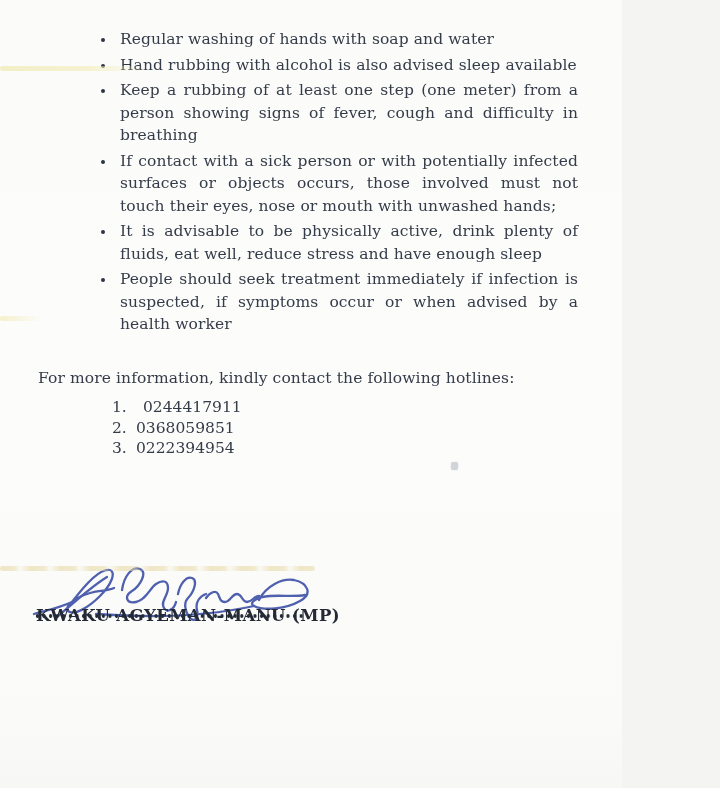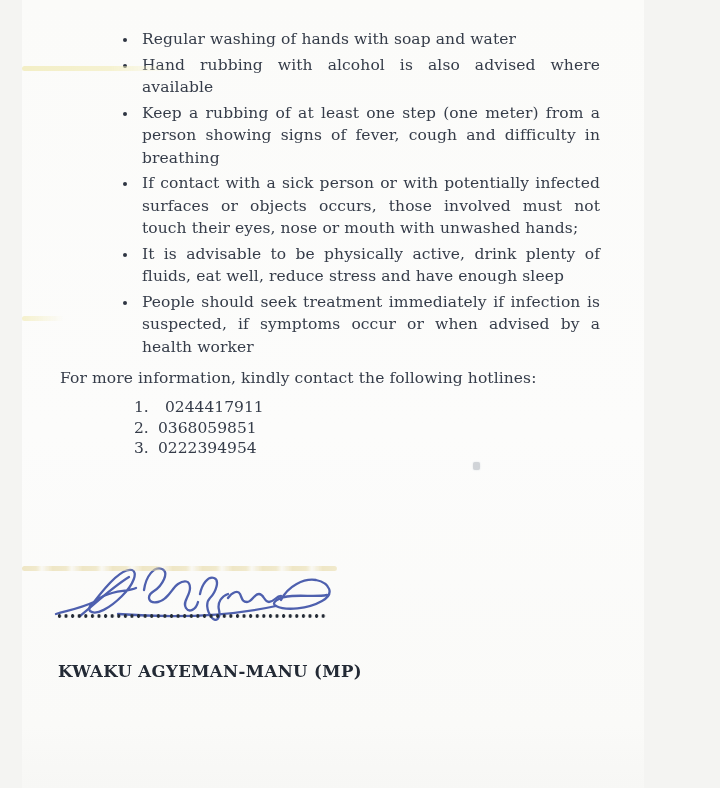--- a/index.html
+++ b/index.html
@@ -7,21 +7,20 @@
     width: 720px; height: 788px;
     background: #f4f4f2;
     font-family: "DejaVu Serif", "Liberation Serif", serif;
     overflow: hidden;
   }
   .page {
     position: relative;
     width: 622px; height: 788px;
     background: linear-gradient(180deg, #fbfbf9 0%, #fcfcfb 55%, #fafaf8 92%, #f7f7f5 100%);
     color: #353c49;
-    margin-left: 22px;
   }
   
   .bullets {
     position: absolute;
     top: 28px; left: 0; right: 44px;
     margin: 0;
     padding: 0 0 0 116px;
     list-style: disc outside;
     font-size: 15.5px;
     line-height: 22.5px;
@@ -62,21 +61,21 @@
   .dotted-line {
     position: absolute;
     left: 35px; top: 613px;
     width: 270px; height: 6px;
     background-image: radial-gradient(circle at 2.4px 3px, #242b35 1.55px, rgba(0,0,0,0) 2px);
     background-size: 6.6px 6px;
     background-repeat: repeat-x;
   }
   .signatory {
     position: absolute;
-    left: 36px; top: 660px;
+    left: 36px; top: 604px;
     font-size: 16.5px;
     font-weight: 700;
     line-height: 23px;
     letter-spacing: 0.4px;
     color: #232a35;
   }
   
   .artifact { position: absolute; pointer-events: none; }
   .hl-1 {
     left: 0; top: 66px; width: 150px; height: 5px;
@@ -100,21 +99,21 @@
     box-shadow: 0 0 2px #c6cbd1;
   }
 </style>
 </head>
 <body>
 
 <div class="page">
 
   <ul class="bullets">
     <li>Regular washing of hands with soap and water</li>
-    <li>Hand rubbing with alcohol is also advised where available</li>
+    <li>Hand rubbing with alcohol is also advised sleep available</li>
     <li>Keep a rubbing of at least one step (one meter) from a person showing signs of fever, cough and difficulty in breathing</li>
     <li>If contact with a sick person or with potentially infected surfaces or objects occurs, those involved must not touch their eyes, nose or mouth with unwashed hands;</li>
     <li>It is advisable to be physically active, drink plenty of fluids, eat well, reduce stress and have enough sleep</li>
     <li>People should seek treatment immediately if infection is suspected, if symptoms occur or when advised by a health worker</li>
   </ul>
 
 
   <p class="para hotline-intro">For more information, kindly contact the following hotlines:</p>
 
   <ol class="hotlines">

